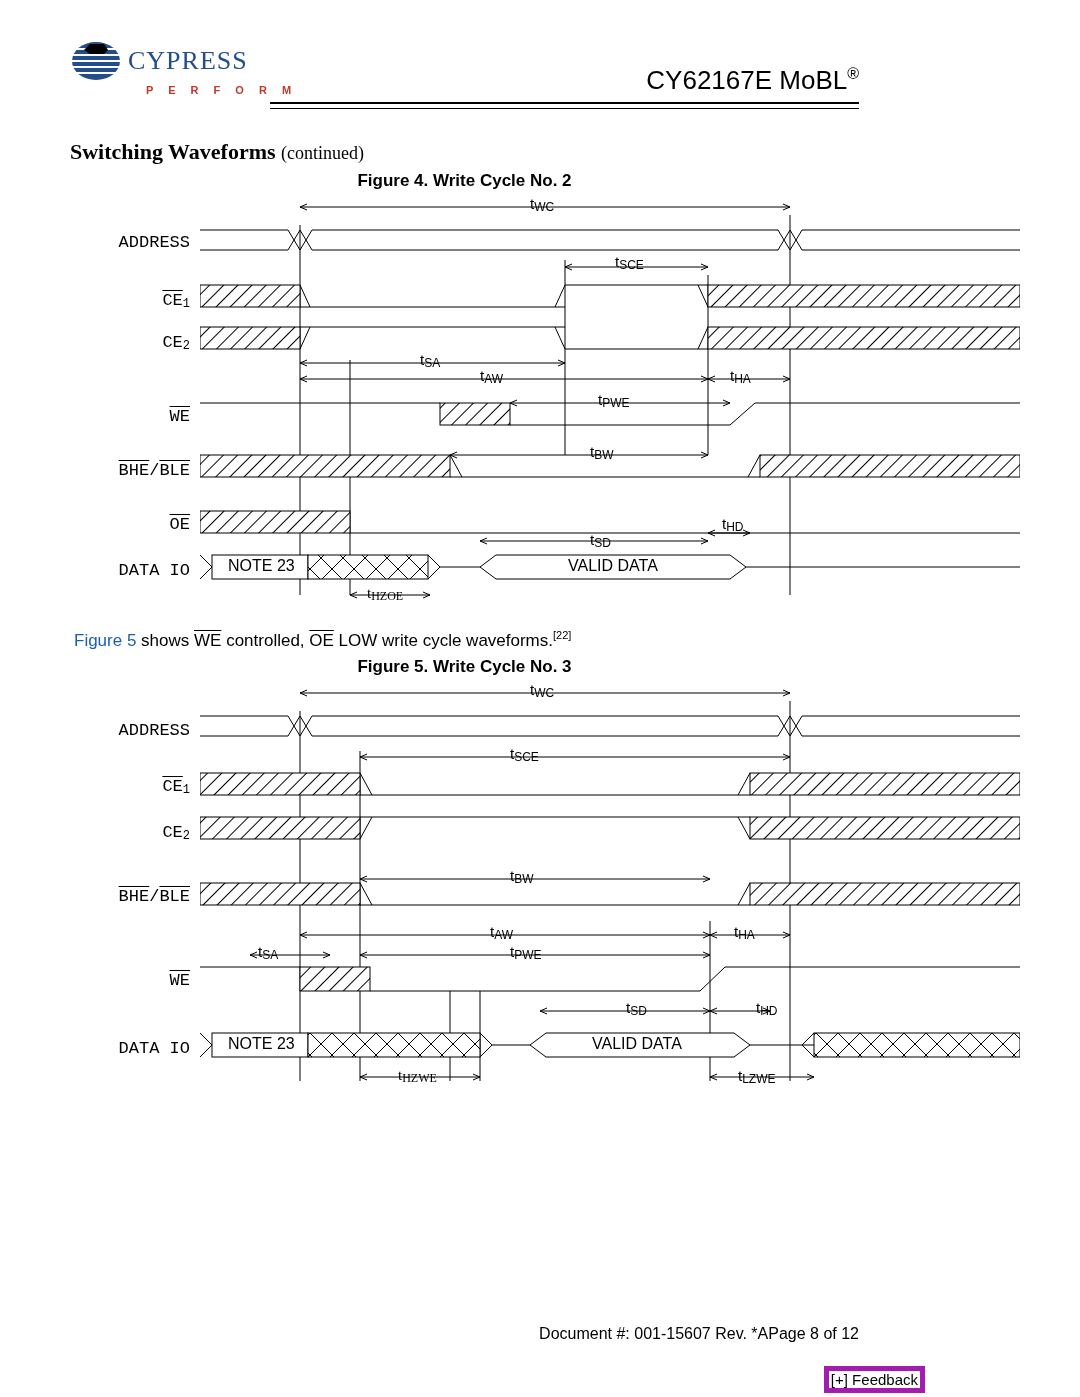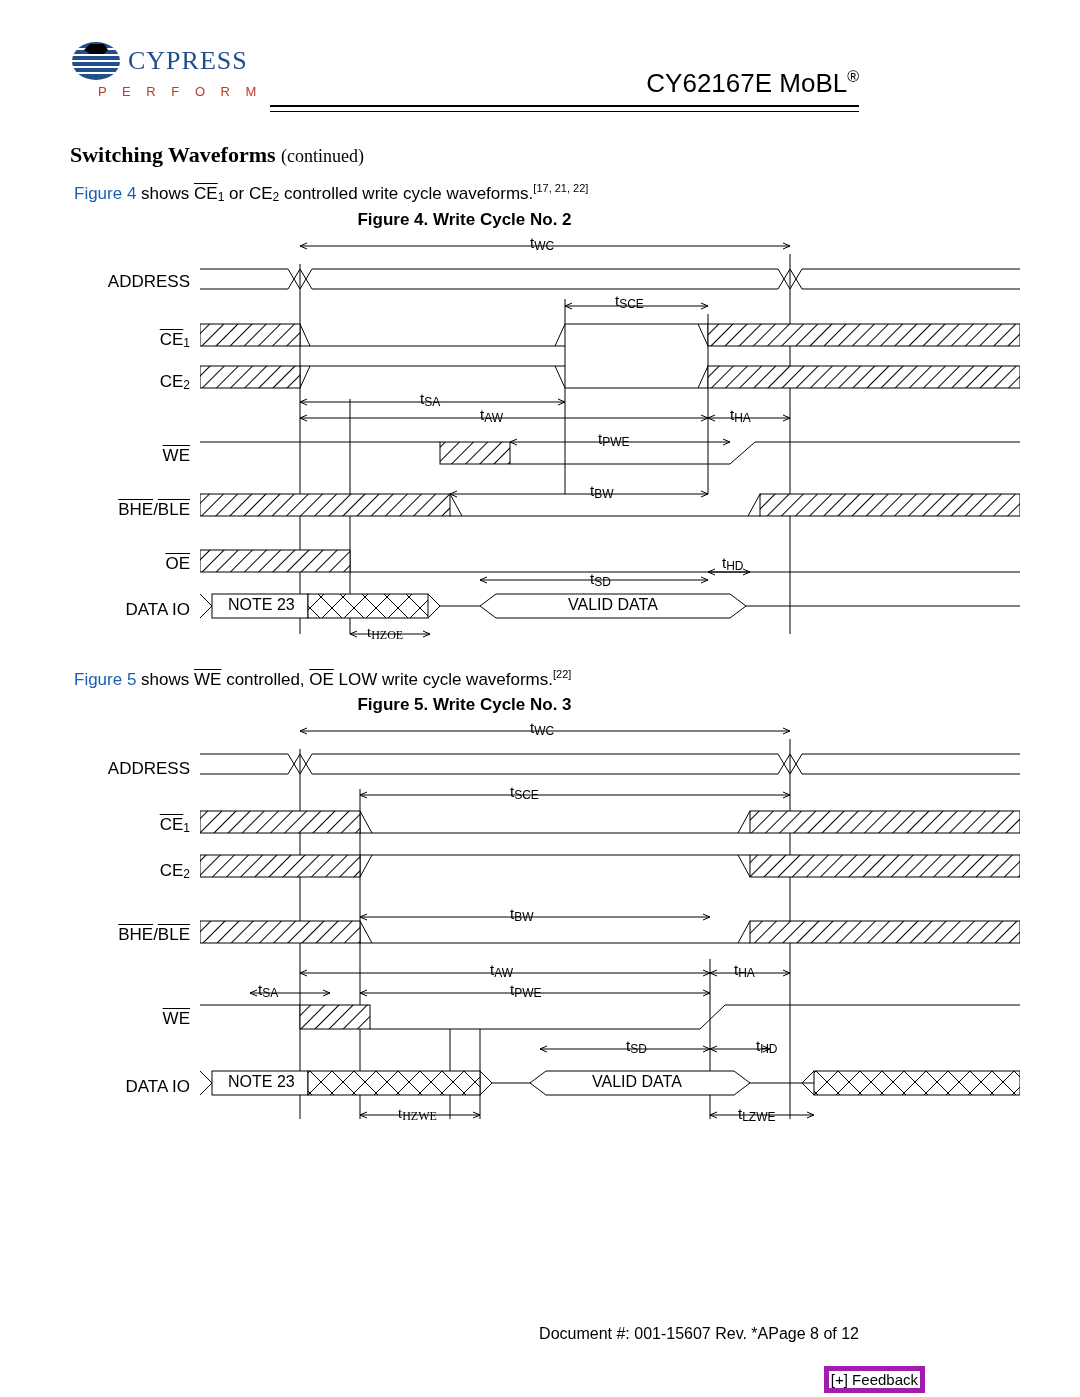--- a/index.html
+++ b/index.html
@@ -1,35 +1,35 @@
 <!DOCTYPE html>
 <html><head>
 <meta charset="utf-8">
 <style>
   html,body{margin:0;padding:0;background:#fff;font-family:Arial,Helvetica,sans-serif;color:#000;}
   .page{width:929px;height:1397px;position:relative;box-sizing:border-box;padding:40px 70px 0 70px;}
   .header{display:flex;align-items:flex-end;justify-content:space-between;}
   .logo-block{display:flex;flex-direction:column;align-items:flex-start;}
   .cypress-logo{display:flex;align-items:center;gap:6px;}
   .cypress-text{font-family:"Times New Roman",serif;font-size:26px;letter-spacing:1px;color:#234e8c;}
-  .perform{font-size:13px;letter-spacing:6px;color:#c0392b;margin-left:28px;margin-top:2px;}
+  .perform{font-size:11px;letter-spacing:6px;color:#c0392b;margin-left:76px;margin-top:2px;font-weight:bold;}
   .part-title{font-size:26px;font-weight:normal;margin-top:12px;}
   .reg{font-size:16px;vertical-align:super;}
   .hr-double{border-top:2px solid #000;border-bottom:1px solid #000;height:4px;margin-top:6px;}
   .section-title{margin-top:30px;font-size:22px;font-weight:bold;font-family:Liberation Serif, serif;}
   .section-title .cont{font-weight:normal;font-size:18px;}
   .desc{font-size:17px;margin:14px 0 6px 4px;}
   .fig-link{color:#1a5fb4;}
   .overline{text-decoration:overline;}
   sup{font-size:11px;}
   sub{font-size:12px;vertical-align:-2px;}
   .fig-caption{text-align:center;font-weight:bold;font-size:17px;margin:6px 0 4px 0;}
   .diagram{position:relative;width:940px;margin-left:0;}
   .diagram svg{display:block;}
-  .row-label{position:absolute;left:0;width:120px;text-align:right;font-size:17px;}
+  .row-label{position:absolute;left:0;width:120px;text-align:right;font-size:17px;font-family:Liberation Mono, monospace;}
   .timing-label{position:absolute;font-size:15px;white-space:nowrap;}
   .data-label{position:absolute;font-size:16px;}
   .footer{position:absolute;bottom:54px;left:70px;right:70px;display:flex;justify-content:flex-end;font-size:16px;}
   .feedback{position:absolute;right:4px;bottom:4px;border:5px solid #a21caf;font-size:15px;padding:0 2px;}
 </style>
 </head>
 <body>
 <div class="page">
 
 <div class="header">
@@ -52,23 +52,20 @@
     <span>CY62167E MoBL</span><span class="reg">®</span>
   </div>
 </div>
 <div class="hr-double" style="margin-left:200px;"></div>
 
 <div class="section-title">
   <span>Switching Waveforms</span>
   <span class="cont">(continued)</span>
 </div>
 
-<div class="desc">
-  <span class="fig-link">Figure 4</span><span> shows </span><span class="overline">CE</span><sub>1</sub><span> or CE</span><sub>2</sub><span> controlled write cycle waveforms.</span><sup>[17, 21, 22]</sup>
-</div>
 
 <div class="fig-caption">Figure 4. Write Cycle No. 2</div>
 
 <div class="diagram" style="height:420px;">
 
   <div class="row-label" style="top:38px;">ADDRESS</div>
   <div class="row-label" style="top:96px;"><span class="overline">CE</span><sub>1</sub></div>
   <div class="row-label" style="top:138px;"><span>CE</span><sub>2</sub></div>
   <div class="row-label" style="top:212px;"><span class="overline">WE</span></div>
   <div class="row-label" style="top:266px;"><span class="overline">BHE</span>/<span class="overline">BLE</span></div>

